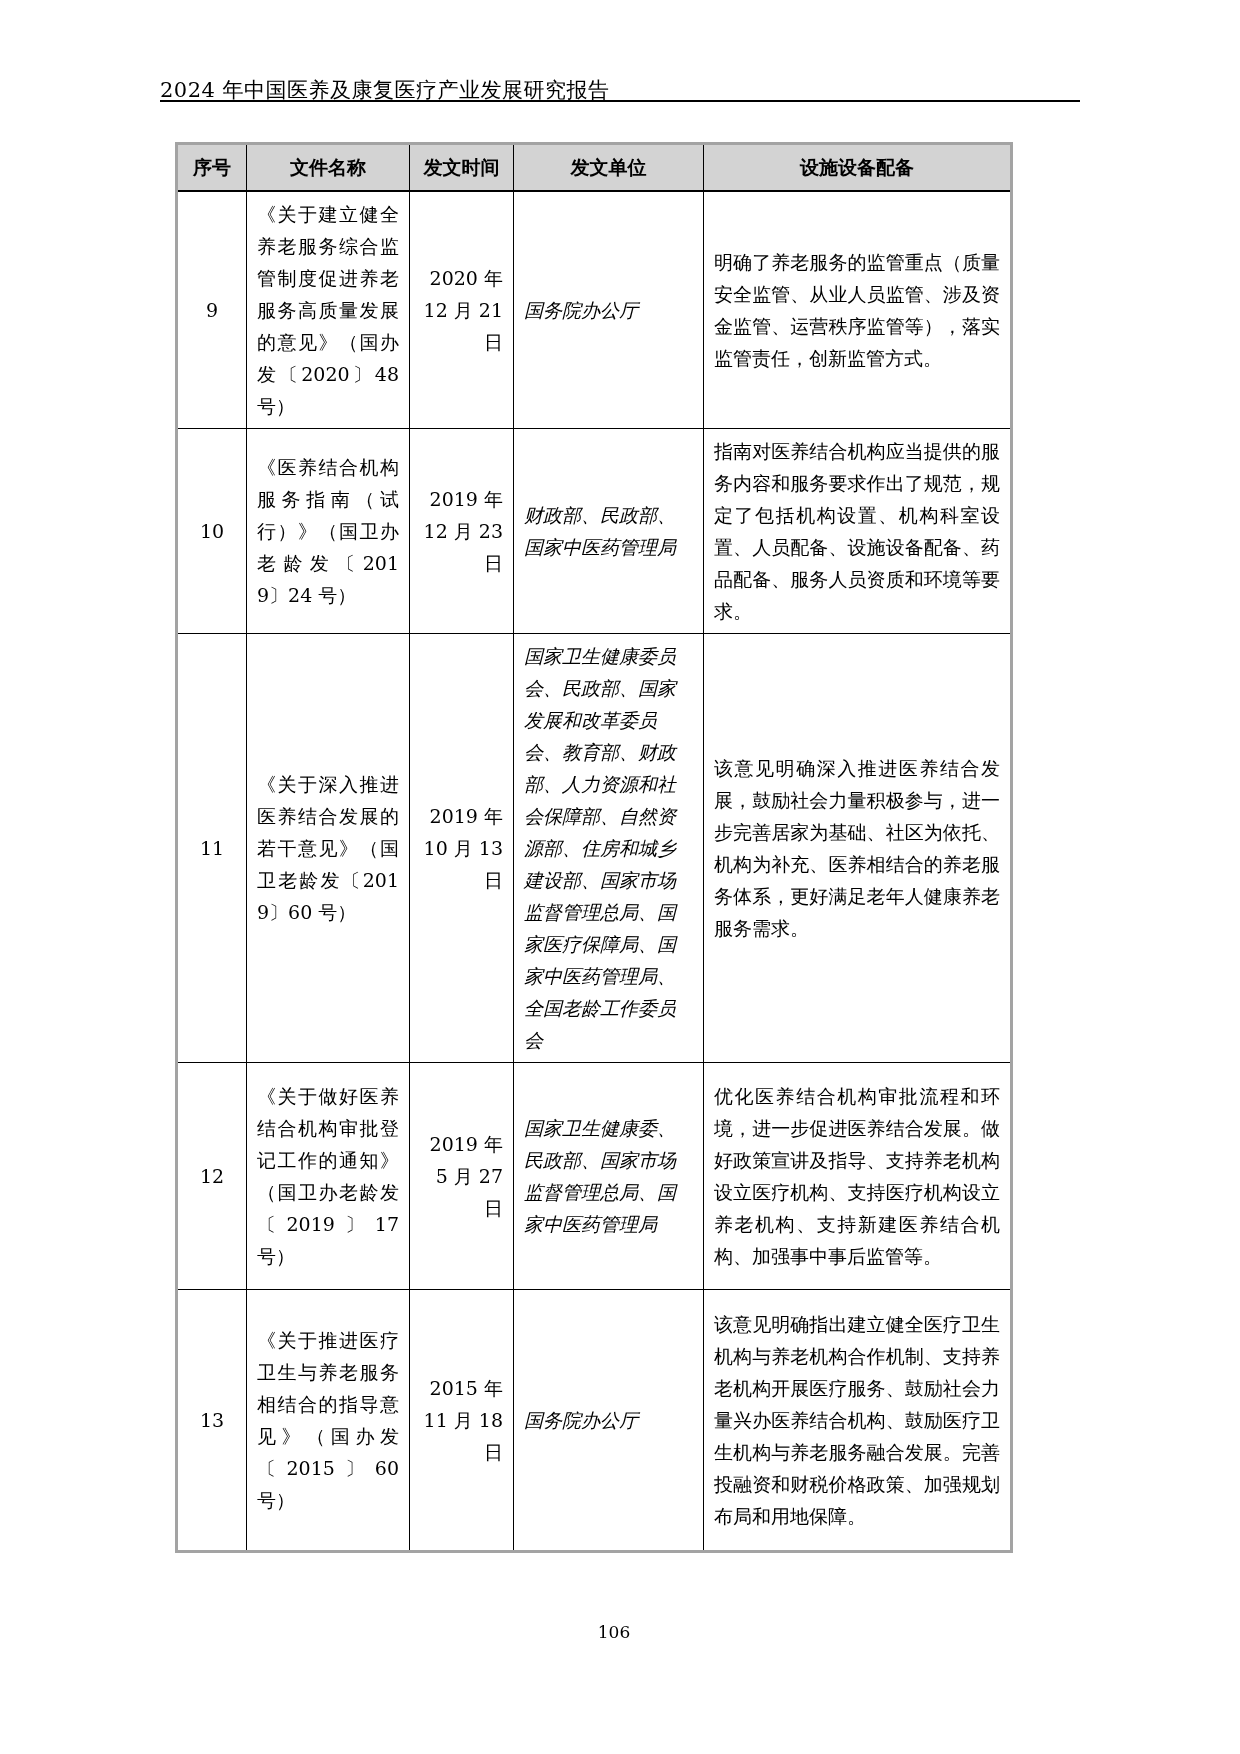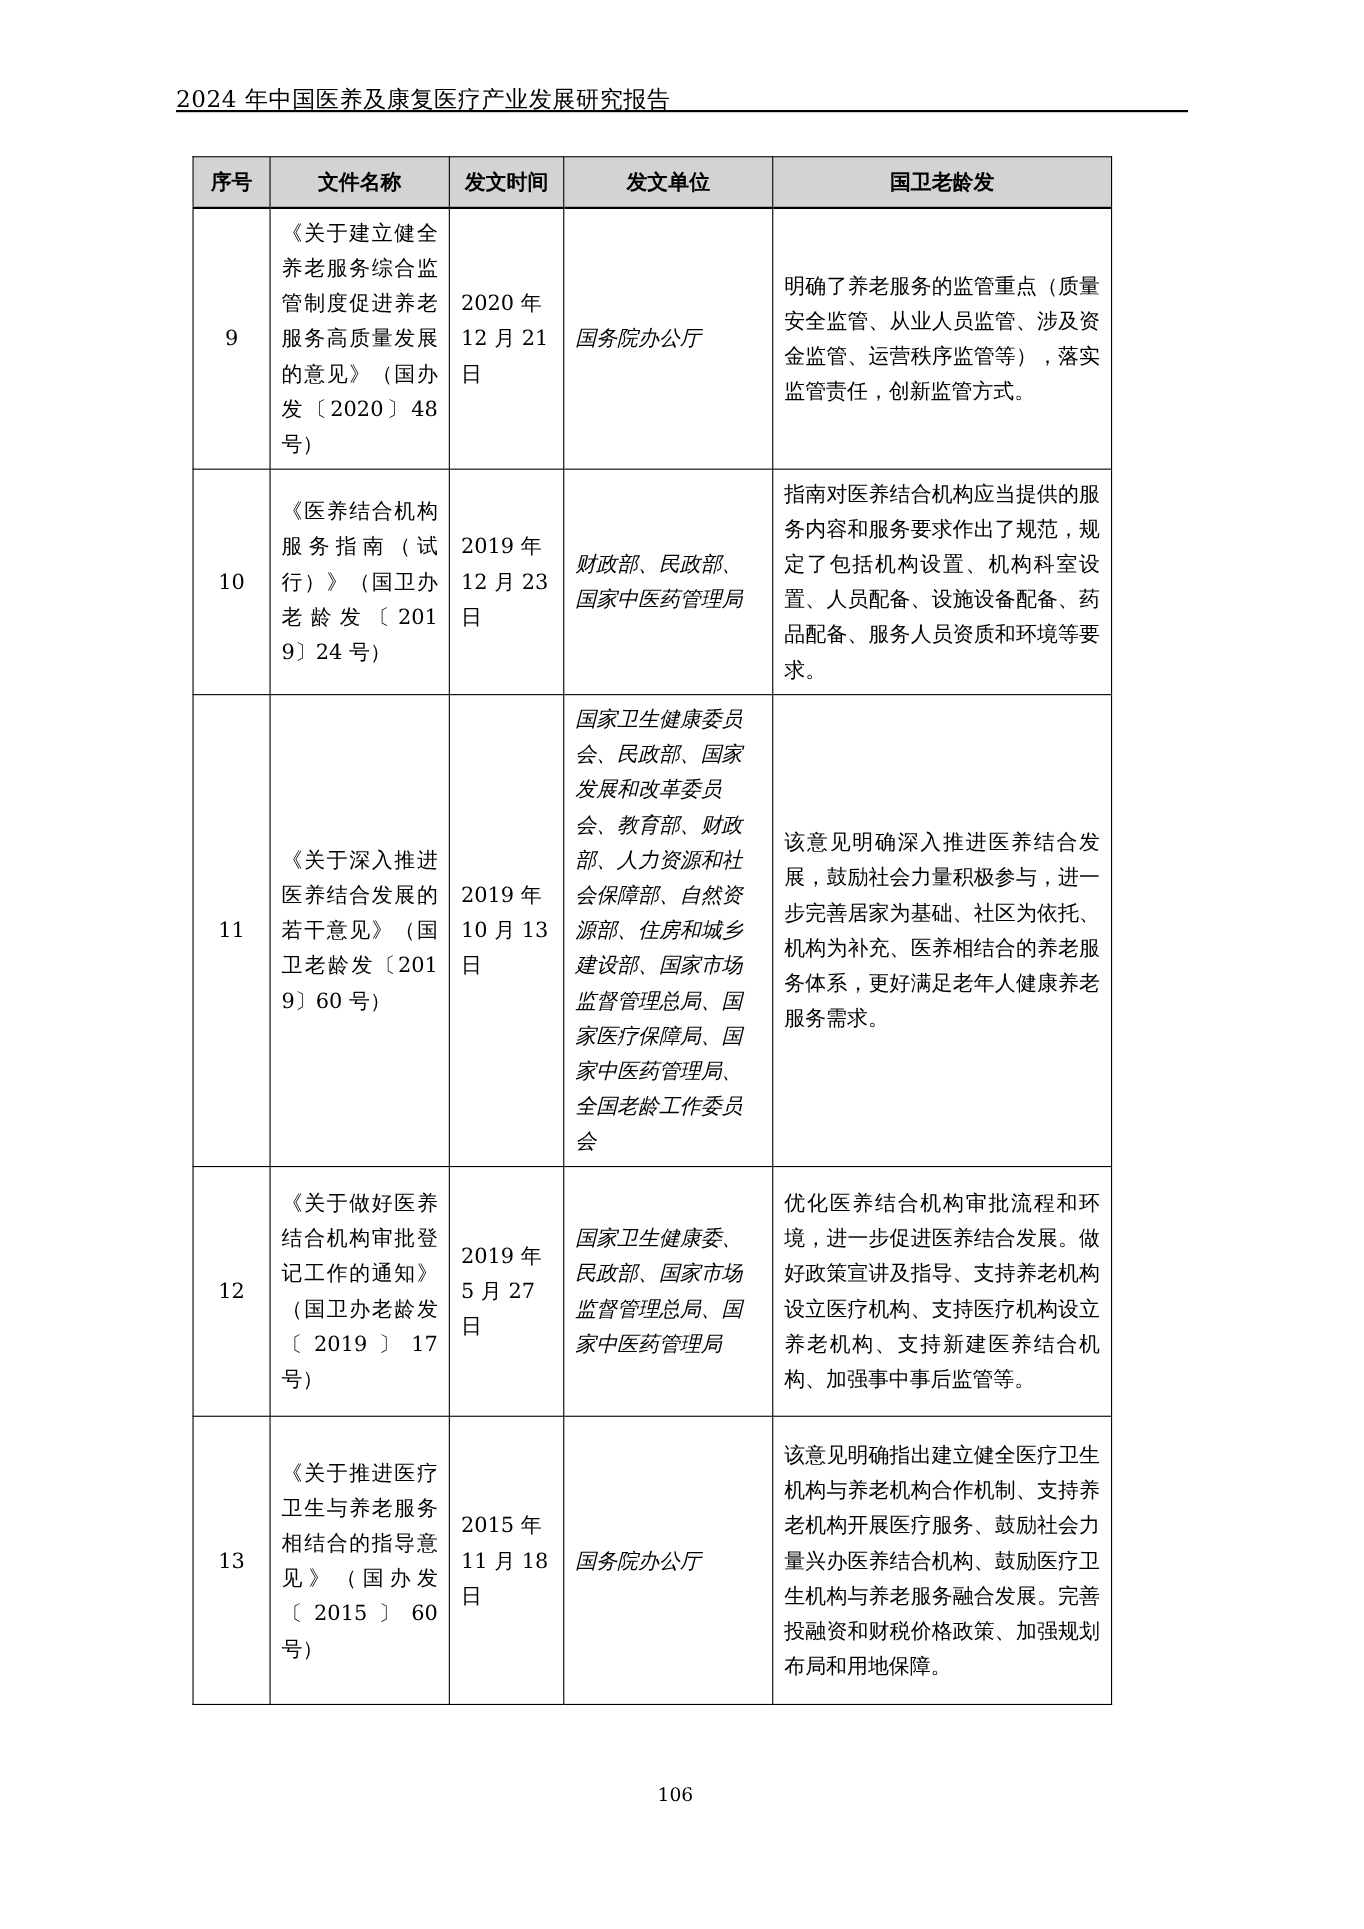--- a/index.html
+++ b/index.html
@@ -23,21 +23,21 @@
     left: 160px; top: 100px;
     width: 920px; height: 1.5px;
     background: #000;
   }
   table.policy-table {
     position: absolute;
     left: 175px; top: 142px;
     width: 835px;
     border-collapse: collapse;
     table-layout: fixed;
-    border: 1px solid #a3a3a3;
+    border: 3px solid #a3a3a3;
   }
   .policy-table th {
     background: #d3d3d3;
     font-family: "DejaVu Sans", "Liberation Sans", sans-serif;
     font-weight: 600;
     font-size: 19px;
     border: 1px solid #000;
     border-bottom: 2px solid #000;
     height: 45px;
     text-align: center;
@@ -46,21 +46,21 @@
   .policy-table td {
     border: 1px solid #000;
     font-size: 19px;
     line-height: 32px;
     vertical-align: middle;
     padding: 6px 10px;
     word-break: break-all;
   }
   .c-no   { text-align: center; padding: 0 2px; }
   .c-name { text-align: justify; text-justify: inter-character; padding: 6px 12px; }
-  .c-date { text-align: left; }
+  .c-date { text-align: right; }
   .c-unit { text-align: left; padding: 6px 8px; font-style: italic; }
   .c-content { text-align: justify; text-justify: inter-character; padding: 6px 8px; }
   .page-number {
     position: absolute;
     top: 1622px;
     left: 0; width: 1156px;
     text-align: center;
     font-size: 17px;
     padding-left: 36px;
   }
@@ -78,21 +78,21 @@
       <col style="width:104px">
       <col style="width:190px">
       <col style="width:308px">
   </colgroup>
   <thead>
     <tr>
       <th>序号</th>
       <th>文件名称</th>
       <th>发文时间</th>
       <th>发文单位</th>
-      <th>国卫老龄发</th>
+      <th>设施设备配备</th>
     </tr>
   </thead>
   <tbody>
     <tr style="height:237px">
       <td class="c-no">9</td>
       <td class="c-name">《关于建立健全养老服务综合监管制度促进养老服务高质量发展的意见》（国办发〔2020〕48 号）</td>
       <td class="c-date">2020 年 12 月 21 日</td>
       <td class="c-unit">国务院办公厅</td>
       <td class="c-content">明确了养老服务的监管重点（质量安全监管、从业人员监管、涉及资金监管、运营秩序监管等），落实监管责任，创新监管方式。</td>
     </tr>

